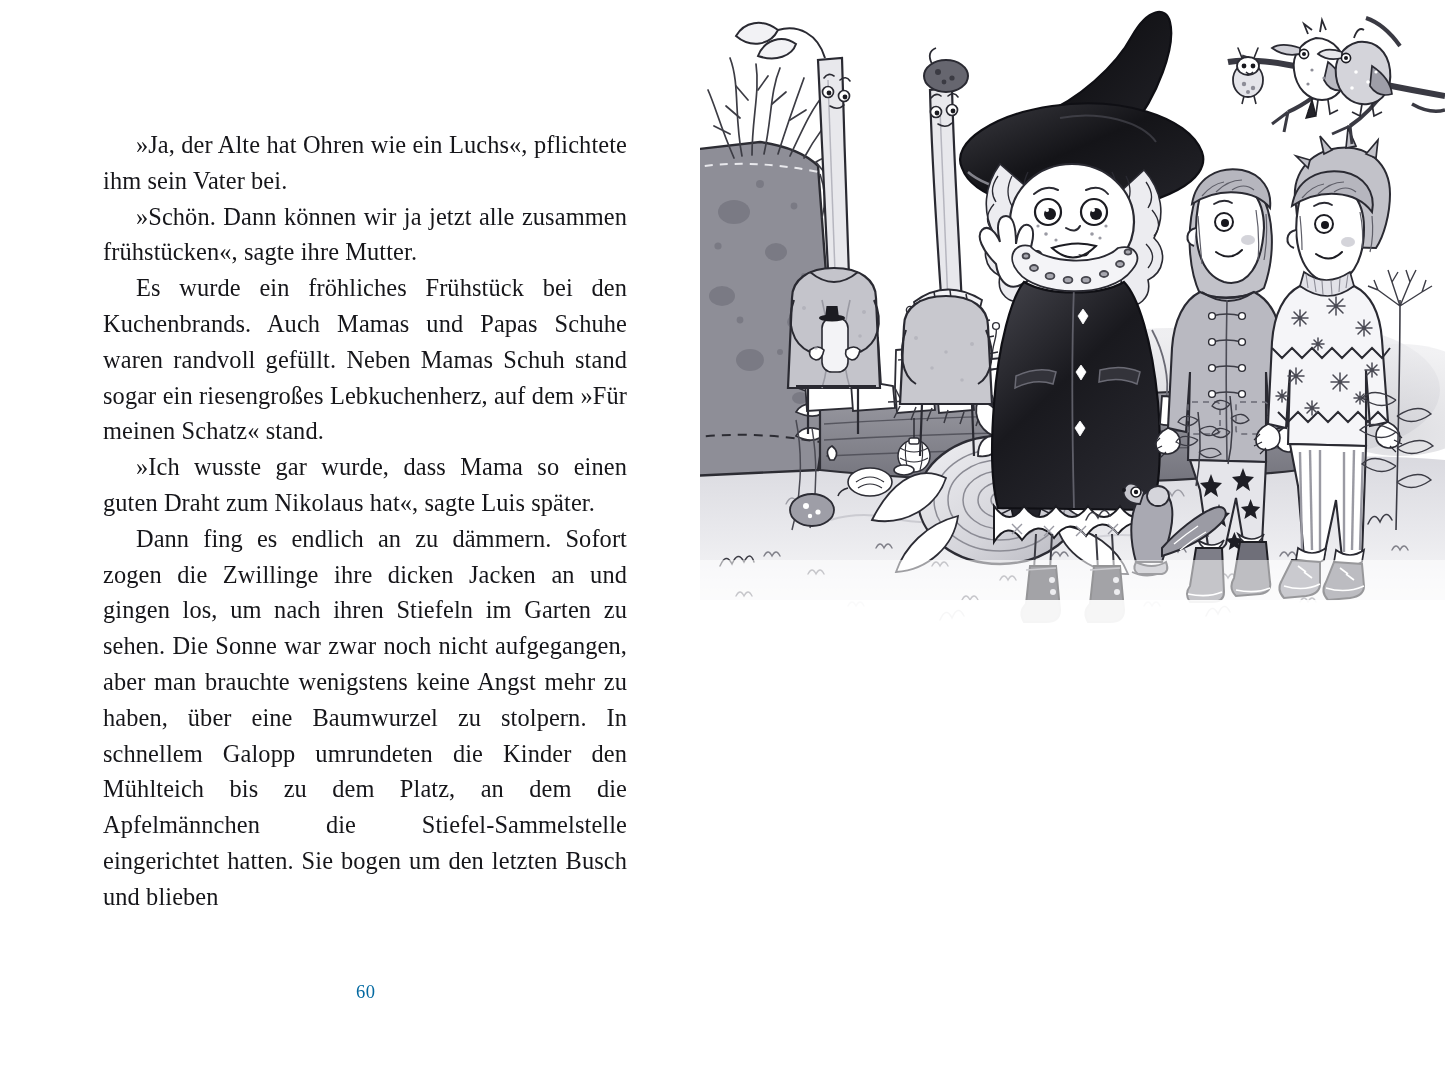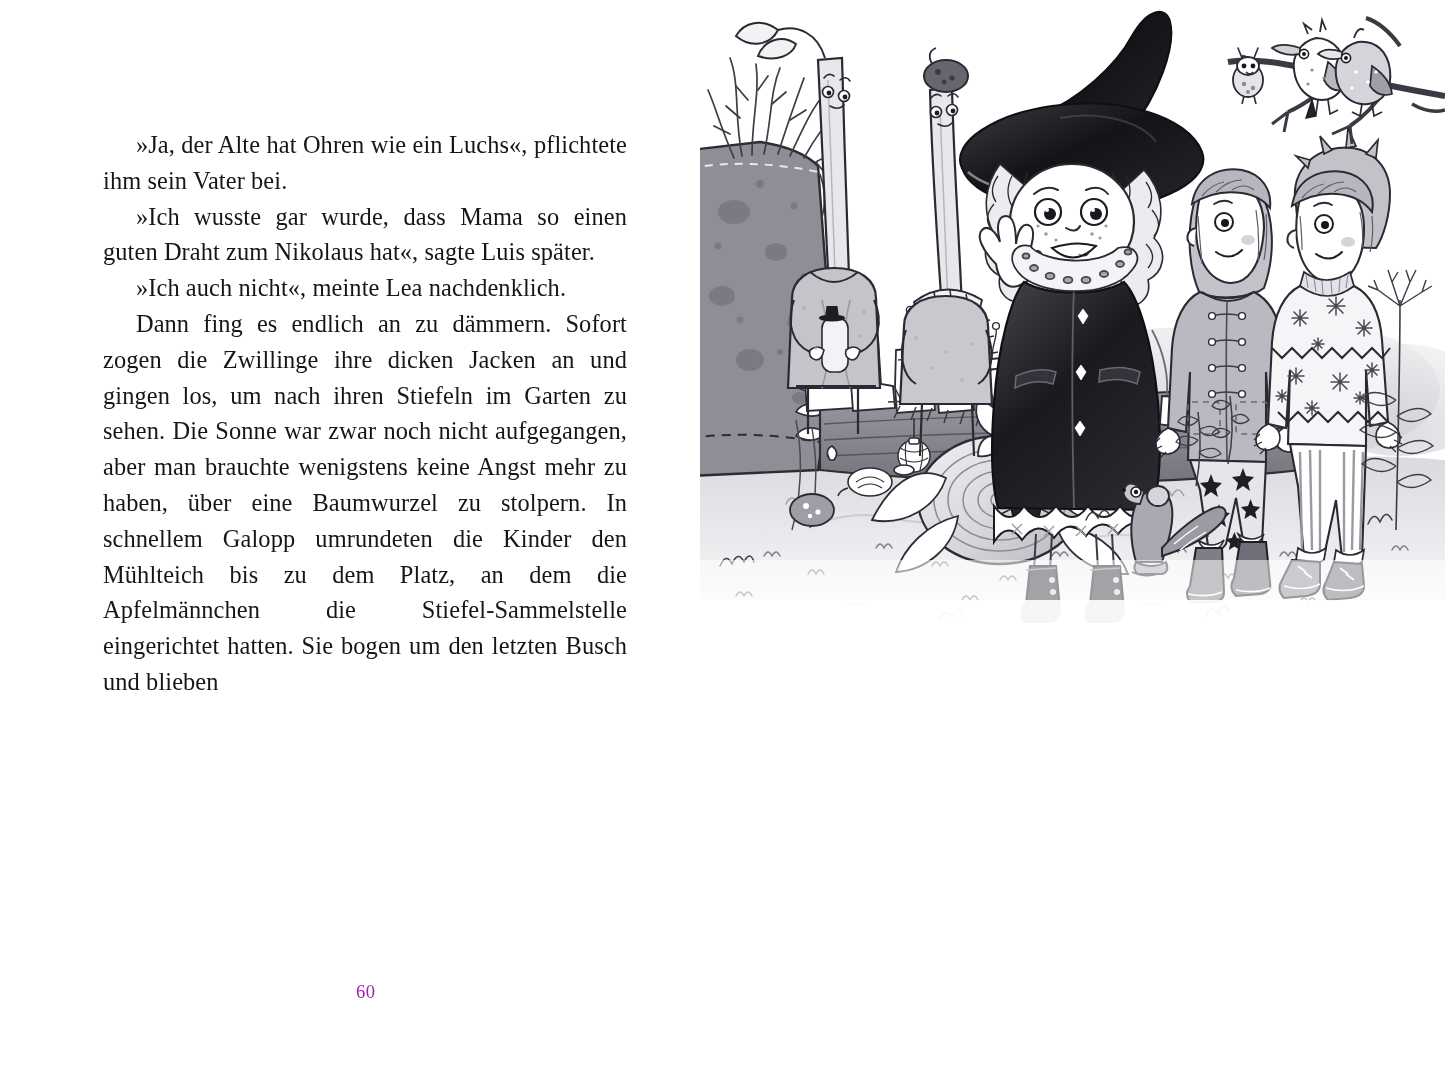--- a/index.html
+++ b/index.html
@@ -48,21 +48,21 @@
   #left-text {
     left: 103px;
     top: 127px;
     width: 524px;
   }
 
   
   .folio {
     position: absolute;
     font-size: 18.5px;
-    color: #a21caf;
+    color: #0369a1;
     letter-spacing: 0.4px;
   }
   #folio-left  { left: 356px;  top: 982px; }
 
   
   #illustration {
     position: absolute;
     left: 700px;
     top: 0px;
     width: 745px;
@@ -72,22 +72,23 @@
 </style>
 </head>
 <body>
 
 <div class="spread">
 
   <div class="page">
 
     <div class="textcol" id="left-text">
       <p>»Ja, der Alte hat Ohren wie ein Luchs«, pflichtete ihm sein Vater bei.</p>
+      <p>»Schön. Dann können wir ja jetzt alle zusammen frühstücken«, sagte ihre Mutter.</p>
+      <p>Es wurde ein fröhliches Frühstück bei den Kuchenbrands. Auch Mamas und Papas Schuhe waren randvoll gefüllt. Neben Mamas Schuh stand sogar ein riesengroßes Lebkuchenherz, auf dem »Für meinen Schatz« stand.</p>
       <p>»Ich wusste gar wurde, dass Mama so einen guten Draht zum Nikolaus hat«, sagte Luis später.</p>
-      <p>»Ich auch nicht«, meinte Lea nachdenklich.</p>
       <p>Dann fing es endlich an zu dämmern. Sofort zogen die Zwillinge ihre dicken Jacken an und gingen los, um nach ihren Stiefeln im Garten zu sehen. Die Sonne war zwar noch nicht aufgegangen, aber man brauchte wenigstens keine Angst mehr zu haben, über eine Baumwurzel zu stolpern. In schnellem Galopp umrundeten die Kinder den Mühlteich bis zu dem Platz, an dem die Apfelmännchen die Stiefel-Sammelstelle eingerichtet hatten. Sie bogen um den letzten Busch und blieben</p>
     </div>
 
     <div class="folio" id="folio-left">60</div>
   </div>
 
   <div class="page">
 
     
 

